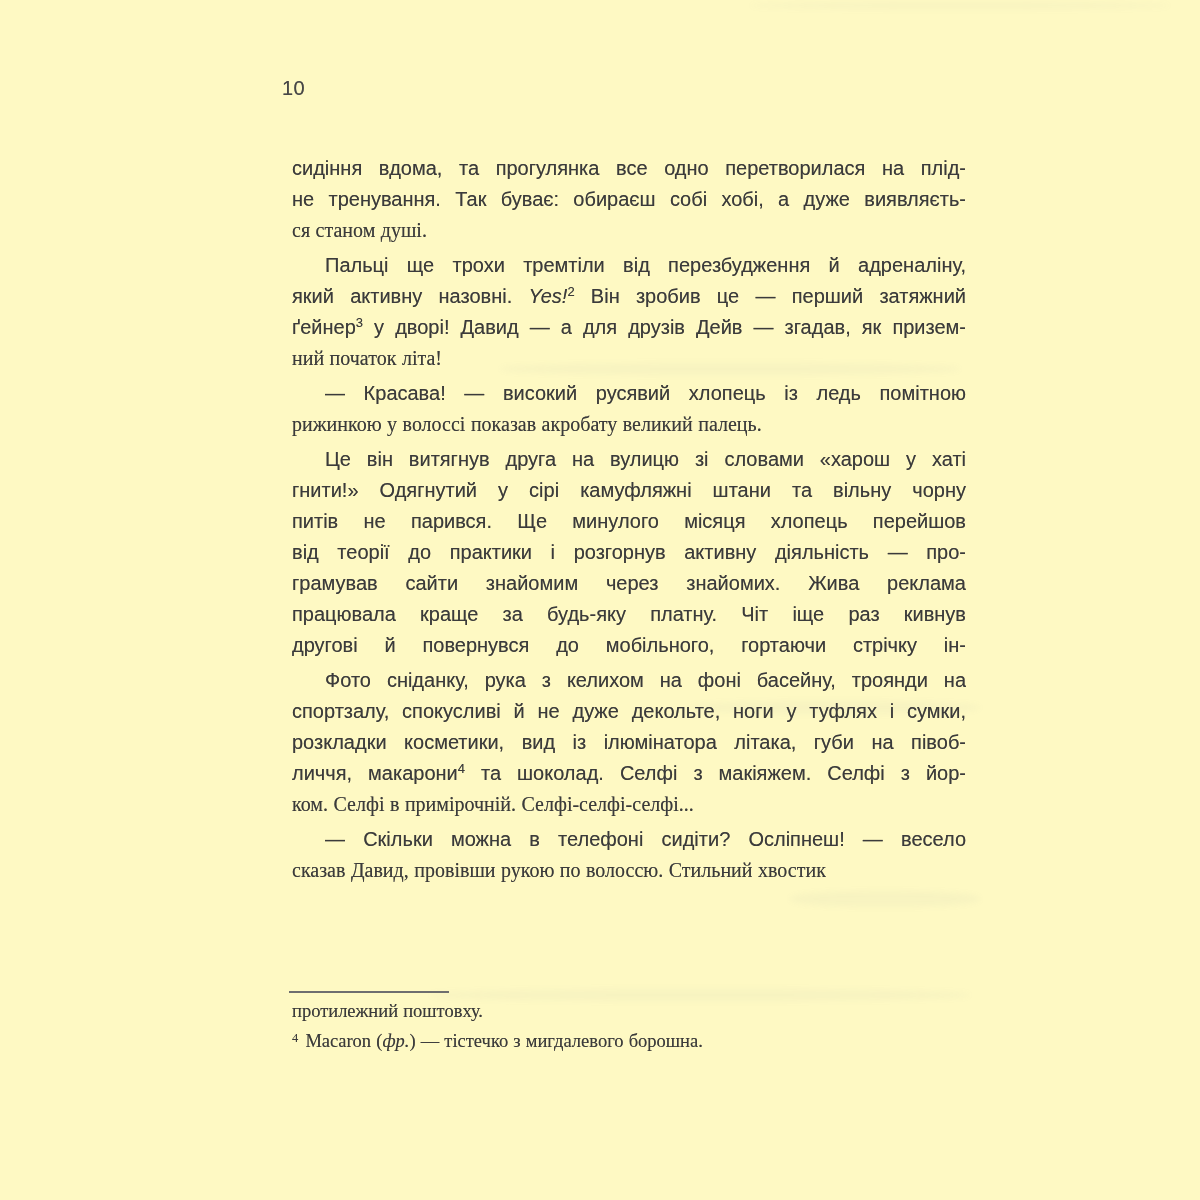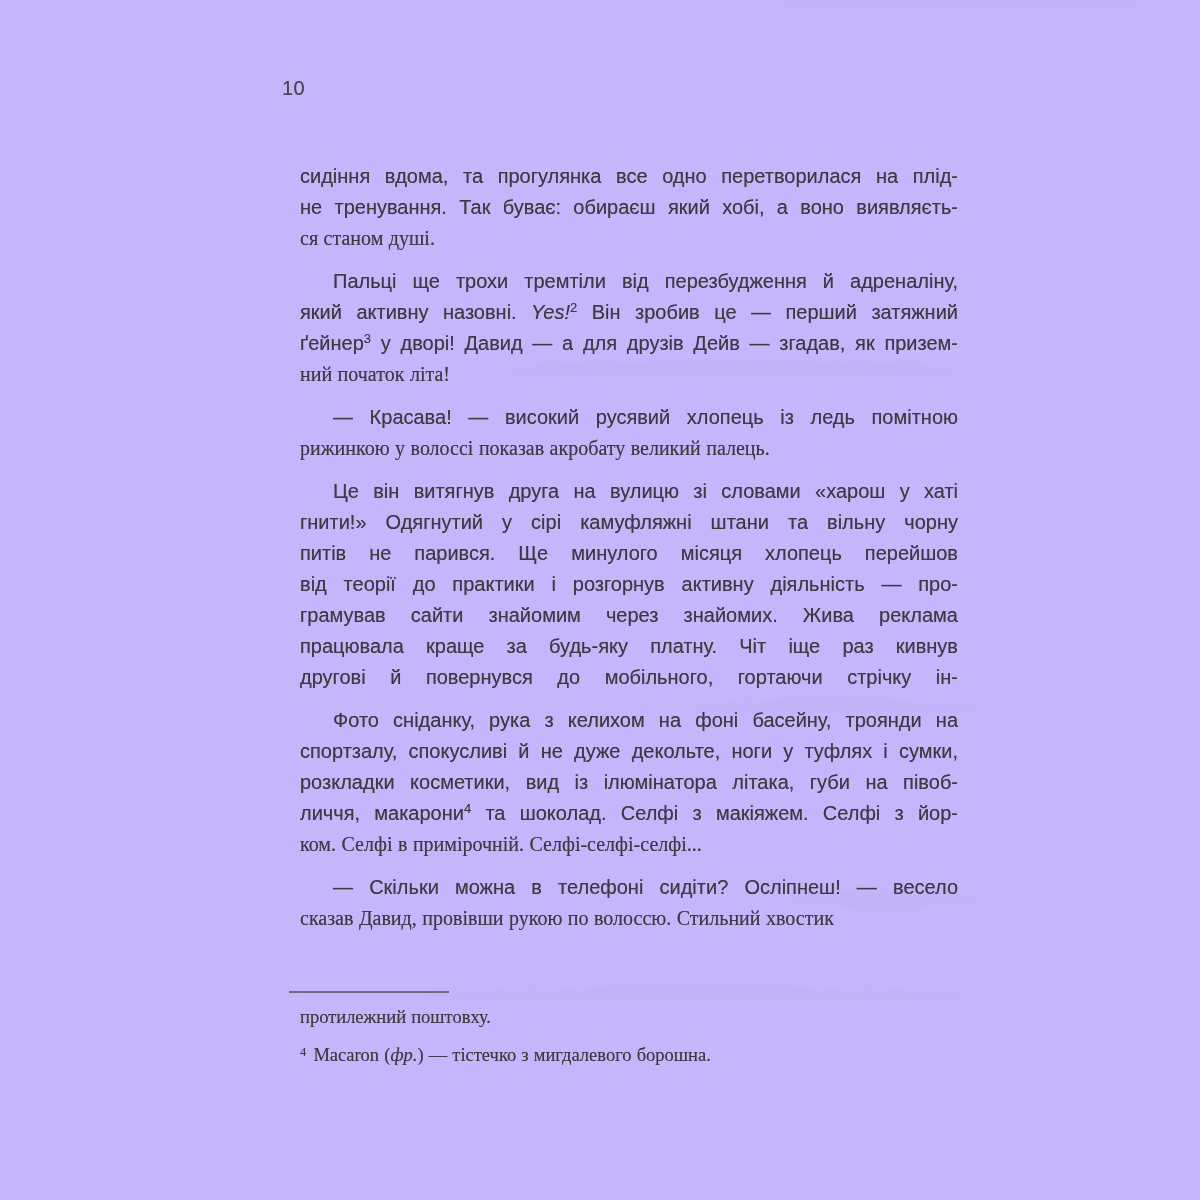--- a/index.html
+++ b/index.html
@@ -28,21 +28,21 @@
     color: #474747;
   }
   .body-text {
     position: absolute;
     left: 288px;
     top: 149px;
     width: 682px;
     font-size: 20px;
     line-height: 31px;
   }
-  .para { margin: 12px; }
+  .para { margin: 4px; }
   .line {
     height: 31px;
     overflow: hidden;
     text-align: justify;
     text-align-last: justify;
     word-spacing: 0.5px;
   }
   .line.last { text-align-last: left; font-family: Liberation Serif, serif; }
   .line.indent { padding-left: 33px; }
   .it { font-style: italic; }
@@ -83,34 +83,34 @@
   }
   .a1 { left: 500px; top: 363px; width: 460px; height: 12px; }
   .a2 { left: 690px; top: 701px; width: 290px; height: 13px; }
   .a3 { left: 790px; top: 891px; width: 190px; height: 16px; }
   .a4 { left: 430px; top: 989px; width: 540px; height: 12px; }
   .a5 { left: 750px; top: 2px;  width: 420px; height: 7px; }
 </style>
 </head>
 <body>
 
-<div class="page" style="background: #c4b5fd; color: rgb(59, 59, 59);">
+<div class="page" style="background: #fef9c3; color: rgb(59, 59, 59);">
 
   <div class="artifact a5"></div>
   <div class="artifact a1"></div>
   <div class="artifact a2"></div>
   <div class="artifact a3"></div>
   <div class="artifact a4"></div>
 
   <div class="page-number">10</div>
 
   <div class="body-text">
       <div class="para">
         <div class="line"><span>сидіння вдома, та прогулянка все одно перетворилася на плід-</span></div>
-        <div class="line"><span>не тренування. Так буває: обираєш який хобі, а воно виявляєть-</span></div>
+        <div class="line"><span>не тренування. Так буває: обираєш собі хобі, а дуже виявляєть-</span></div>
         <div class="line last"><span>ся станом душі.</span></div>
       </div>
       <div class="para">
         <div class="line indent"><span>Пальці ще трохи тремтіли від перезбудження й адреналіну,</span></div>
         <div class="line"><span>який активну назовні. </span><span class="it">Yes!</span><span class="sup">2</span><span> Він зробив це — перший затяжний</span></div>
         <div class="line"><span>ґейнер</span><span class="sup">3</span><span> у дворі! Давид — а для друзів Дейв — згадав, як призем-</span></div>
         <div class="line last"><span>ний початок літа!</span></div>
       </div>
       <div class="para">
         <div class="line indent"><span>— Красава! — високий русявий хлопець із ледь помітною</span></div>

